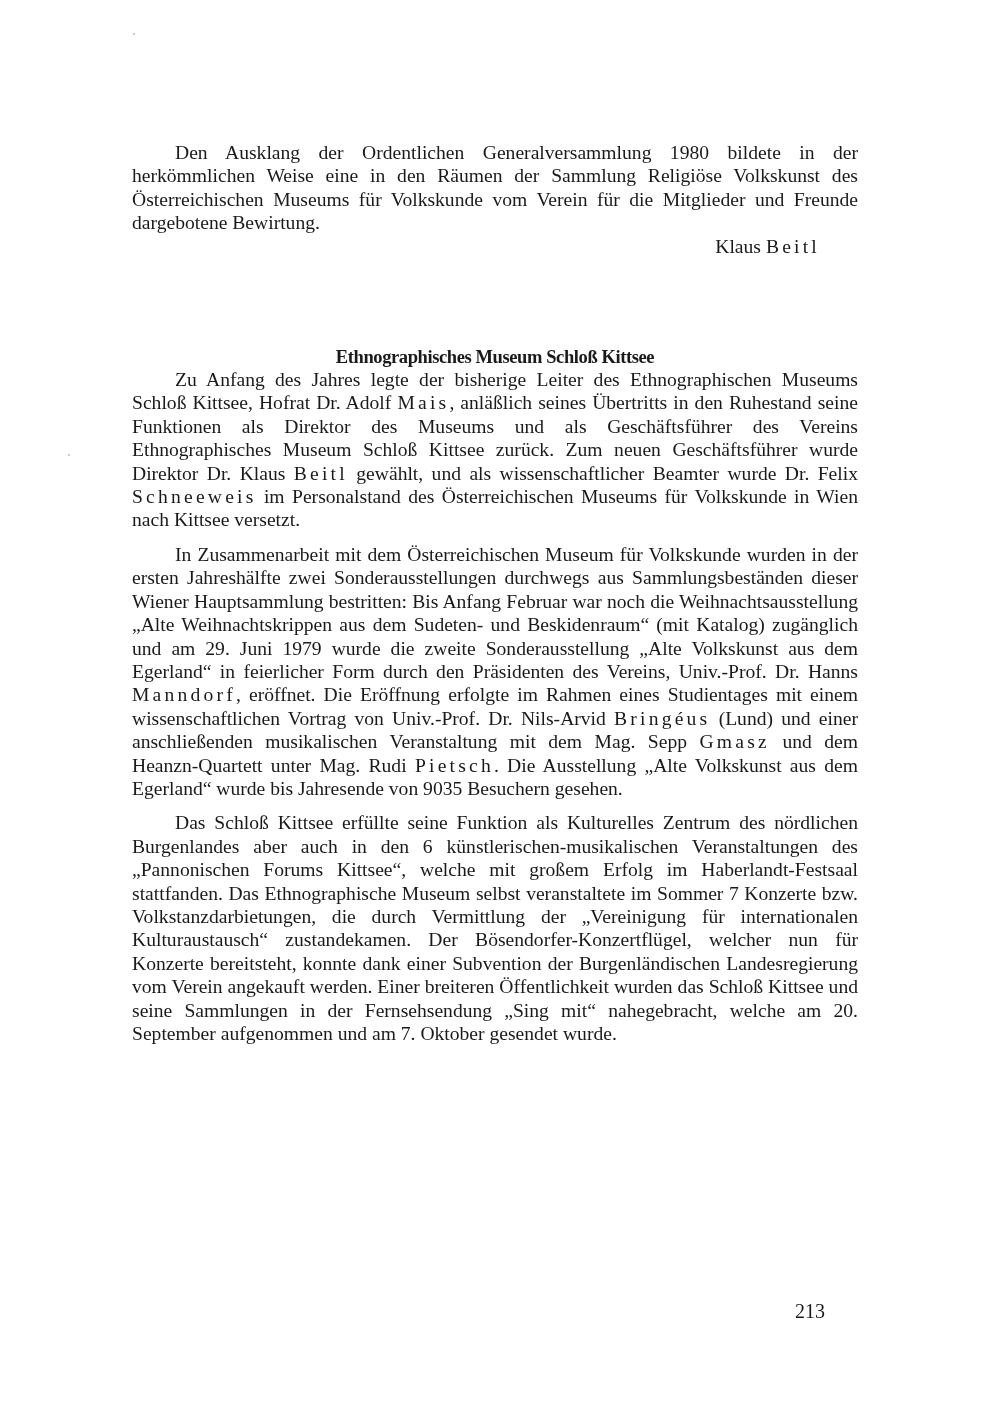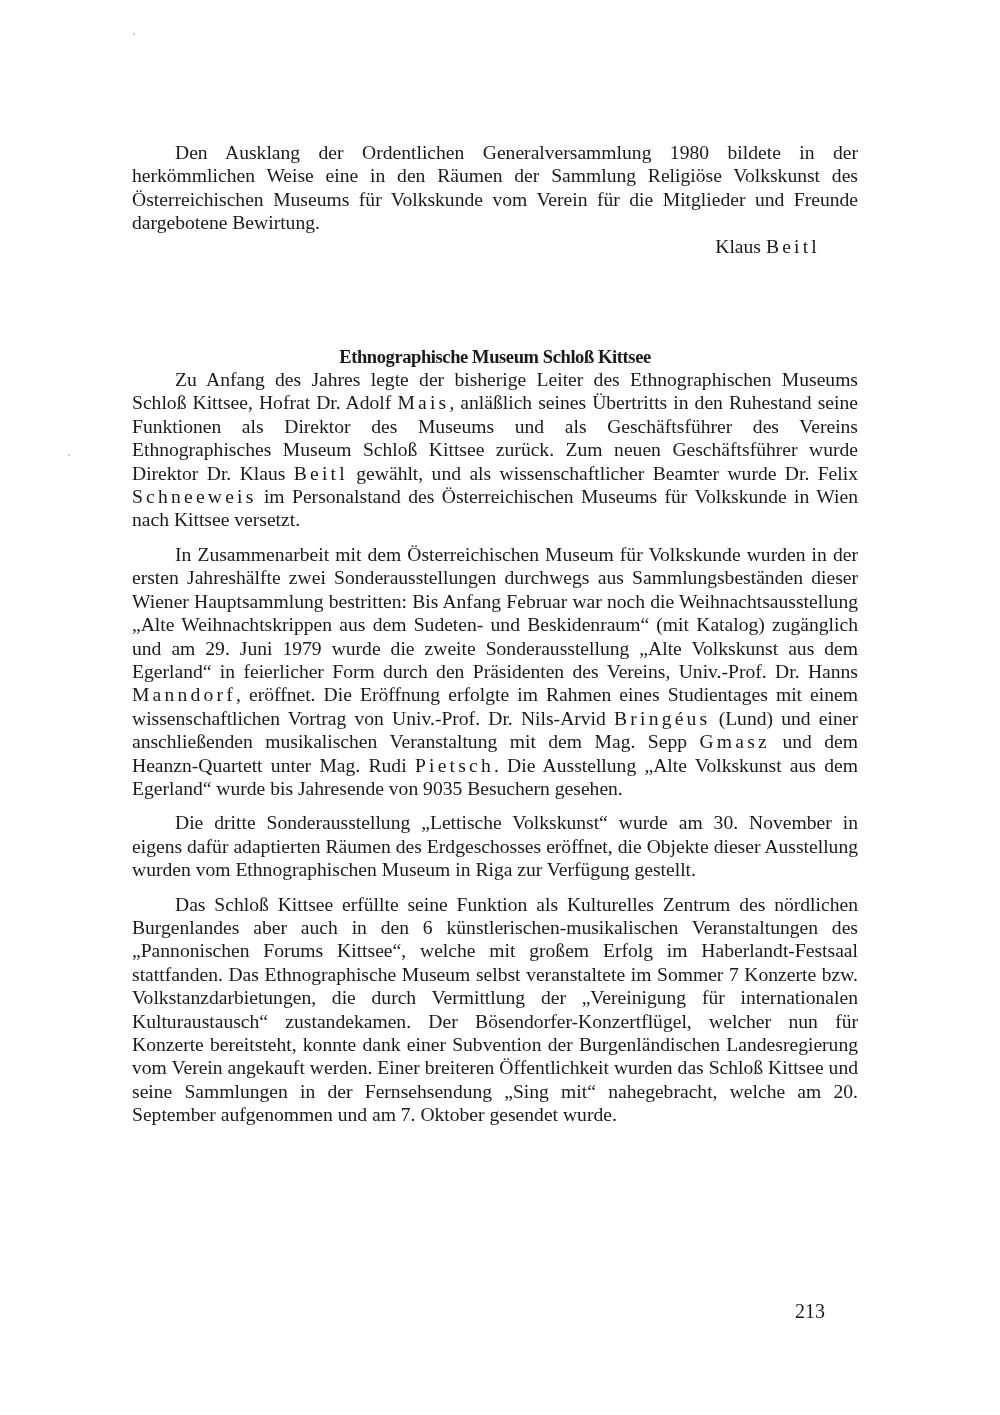--- a/index.html
+++ b/index.html
@@ -23,25 +23,24 @@
 <div class="speck" style="left:68px;top:454px;width:2px;height:2px;"></div>
 
 <div class="page">
   <p>Den Ausklang der Ordentlichen Generalversammlung 1980 bildete in der herkömmlichen Weise eine in den Räumen der Sammlung Religiöse Volkskunst des Österreichischen Museums für Volkskunde vom Verein für die Mitglieder und Freunde dargebotene Bewirtung.</p>
   <div class="sig">
     <span>Klaus</span>
     <span class="sp">Beitl</span>
   </div>
 
   <div class="heading">
-    <div class="h-title">Ethnographische Museum Schloß Kittsee</div>
+    <div class="h-title">Ethnographisches Museum Schloß Kittsee</div>
   </div>
 
   <p><span>Zu Anfang des Jahres legte der bisherige Leiter des Ethnographischen Museums Schloß Kittsee, Hofrat Dr. Adolf </span><span class="sp">Mais</span><span>, anläßlich seines Übertritts in den Ruhestand seine Funktionen als Direktor des Museums und als Geschäftsführer des Vereins Ethnographisches Museum Schloß Kittsee zurück. Zum neuen Geschäftsführer wurde Direktor Dr. Klaus </span><span class="sp">Beitl</span><span> gewählt, und als wissenschaftlicher Beamter wurde Dr. Felix </span><span class="sp">Schneeweis</span><span> im Personalstand des Österreichischen Museums für Volkskunde in Wien nach Kittsee versetzt.</span></p>
 
   <p class="gap"><span>In Zusammenarbeit mit dem Österreichischen Museum für Volkskunde wurden in der ersten Jahreshälfte zwei Sonderausstellungen durchwegs aus Sammlungsbeständen dieser Wiener Hauptsammlung bestritten: Bis Anfang Februar war noch die Weihnachtsausstellung „Alte Weihnachtskrippen aus dem Sudeten- und Beskidenraum“ (mit Katalog) zugänglich und am 29. Juni 1979 wurde die zweite Sonderausstellung „Alte Volkskunst aus dem Egerland“ in feierlicher Form durch den Präsidenten des Vereins, Univ.-Prof. Dr. Hanns </span><span class="sp">Manndorf</span><span>, eröffnet. Die Eröffnung erfolgte im Rahmen eines Studientages mit einem wissenschaftlichen Vortrag von Univ.-Prof. Dr. Nils-Arvid </span><span class="sp">Bringéus</span><span> (Lund) und einer anschließenden musikalischen Veranstaltung mit dem Mag. Sepp </span><span class="sp">Gmasz</span><span> und dem Heanzn-Quartett unter Mag. Rudi </span><span class="sp">Pietsch</span><span>. Die Ausstellung „Alte Volkskunst aus dem Egerland“ wurde bis Jahresende von 9035 Besuchern gesehen.</span></p>
 
-  <p class="gap">Die dritte Sonderausstellung „Lettische Volkskunst“ wurde am 30. November in eigens dafür adaptierten Räumen des Erdgeschosses eröffnet, die Objekte dieser Ausstellung wurden vom Ethnographischen Museum in Riga zur Verfügung gestellt.</p>
 
   <p class="gap">Das Schloß Kittsee erfüllte seine Funktion als Kulturelles Zentrum des nördlichen Burgenlandes aber auch in den 6 künstlerischen-musikalischen Veranstaltungen des „Pannonischen Forums Kittsee“, welche mit großem Erfolg im Haberlandt-Festsaal stattfanden. Das Ethnographische Museum selbst veranstaltete im Sommer 7 Konzerte bzw. Volkstanzdarbietungen, die durch Vermittlung der „Vereinigung für internationalen Kulturaustausch“ zustandekamen. Der Bösendorfer-Konzertflügel, welcher nun für Konzerte bereitsteht, konnte dank einer Subvention der Burgenländischen Landesregierung vom Verein angekauft werden. Einer breiteren Öffentlichkeit wurden das Schloß Kittsee und seine Sammlungen in der Fernsehsendung „Sing mit“ nahegebracht, welche am 20. September aufgenommen und am 7. Oktober gesendet wurde.</p>
 </div>
 
 <div class="pageno">213</div>
 
 </body></html>

